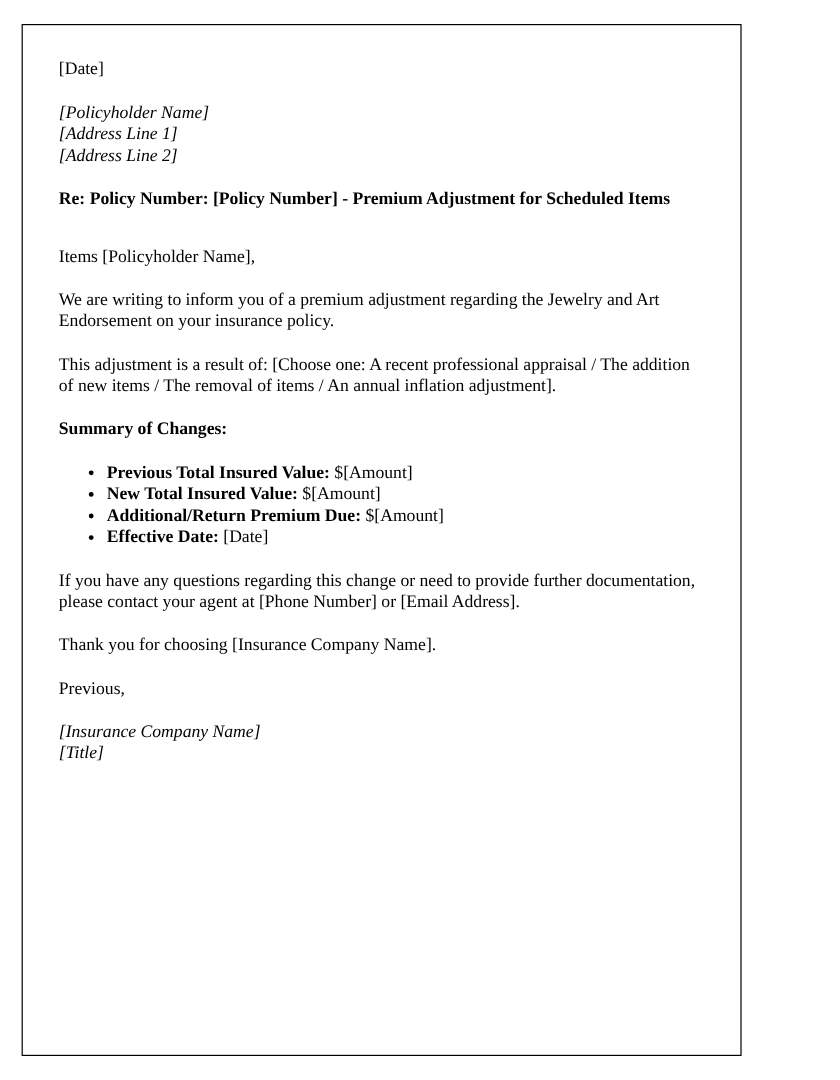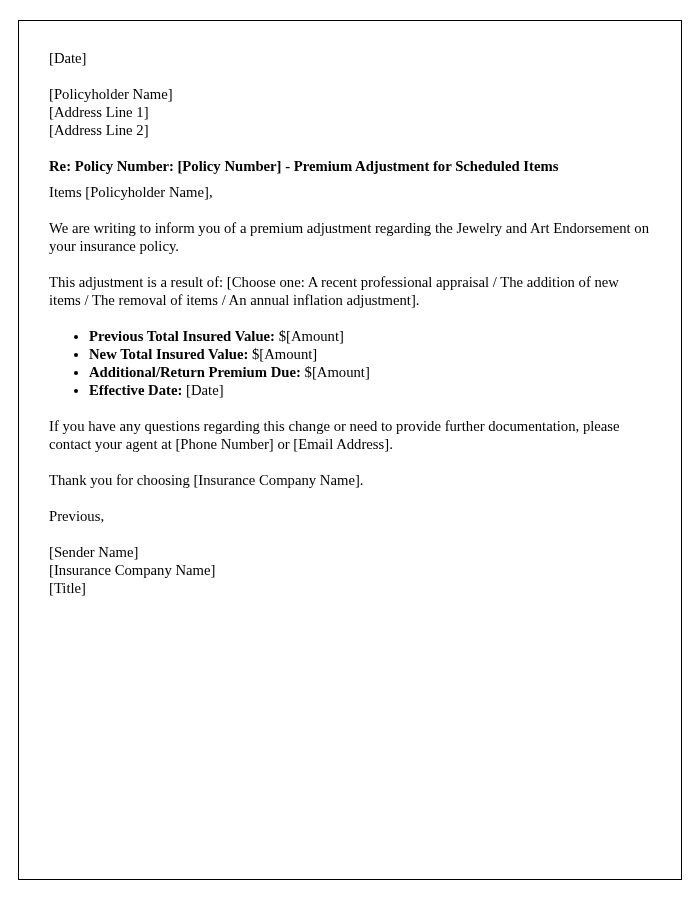--- a/index.html
+++ b/index.html
@@ -9,36 +9,36 @@
     width: 700px;
     height: 900px;
     background: #ffffff;
     font-family: "Liberation Serif", serif;
     color: #000000;
   }
   .letter-frame {
     position: absolute;
     left: 18px;
     top: 20px;
-    width: 664px;
+    width: 600px;
     height: 860px;
     border: 1px solid #000000;
     background: #ffffff;
     padding: 28px 30px 30px 30px;
     overflow: hidden;
   }
   .letter-body {
     font-size: 14.7px;
     line-height: 18px;
   }
   .block { margin: 0 0 18px 0; }
-  .line { margin: 0; }
+  .line { margin: 0; font-style: italic; }
   .address-block .line { margin: 0; }
   .bold { font-weight: bold; }
-  .subject { font-weight: bold; margin: 0 0 8px 0; }
+  .subject { font-weight: bold; margin: 0 0 30px 0; }
   .para { margin: 0 0 18px 0; }
   ul.summary-list {
     margin: 0 0 18px 0;
     padding-left: 40px;
     list-style-type: disc;
   }
   ul.summary-list li { margin: 0; line-height: 18px; }
 </style>
 </head>
 <body>
@@ -55,35 +55,35 @@
     </div>
 
     <p class="subject">Re: Policy Number: [Policy Number] - Premium Adjustment for Scheduled Items</p>
 
     <p class="para">Items [Policyholder Name],</p>
 
     <p class="para">We are writing to inform you of a premium adjustment regarding the Jewelry and Art Endorsement on your insurance policy.</p>
 
     <p class="para">This adjustment is a result of: [Choose one: A recent professional appraisal / The addition of new items / The removal of items / An annual inflation adjustment].</p>
 
+    <p class="para bold">Summary of Changes:</p>
 
     <ul class="summary-list">
       <li><span class="bold">Previous Total Insured Value:</span><span> $[Amount]</span></li>
       <li><span class="bold">New Total Insured Value:</span><span> $[Amount]</span></li>
       <li><span class="bold">Additional/Return Premium Due:</span><span> $[Amount]</span></li>
       <li><span class="bold">Effective Date:</span><span> [Date]</span></li>
     </ul>
 
 
     <p class="para">If you have any questions regarding this change or need to provide further documentation, please contact your agent at [Phone Number] or [Email Address].</p>
 
     <p class="para">Thank you for choosing [Insurance Company Name].</p>
 
     <p class="para">Previous,</p>
 
     <div class="block">
-      <p class="line">[Sender Name]</p>
       <p class="line">[Insurance Company Name]</p>
       <p class="line">[Title]</p>
     </div>
 
   </div>
 </div>
 
 </body></html>

